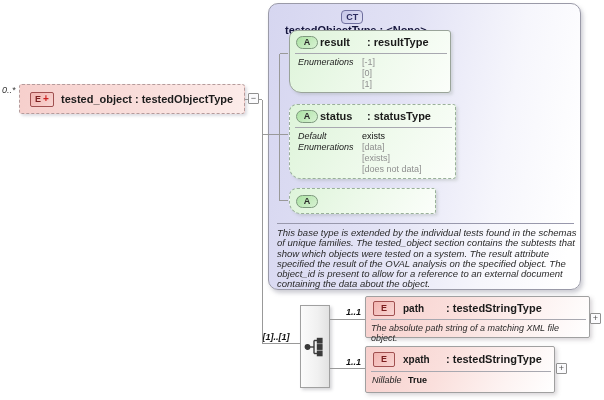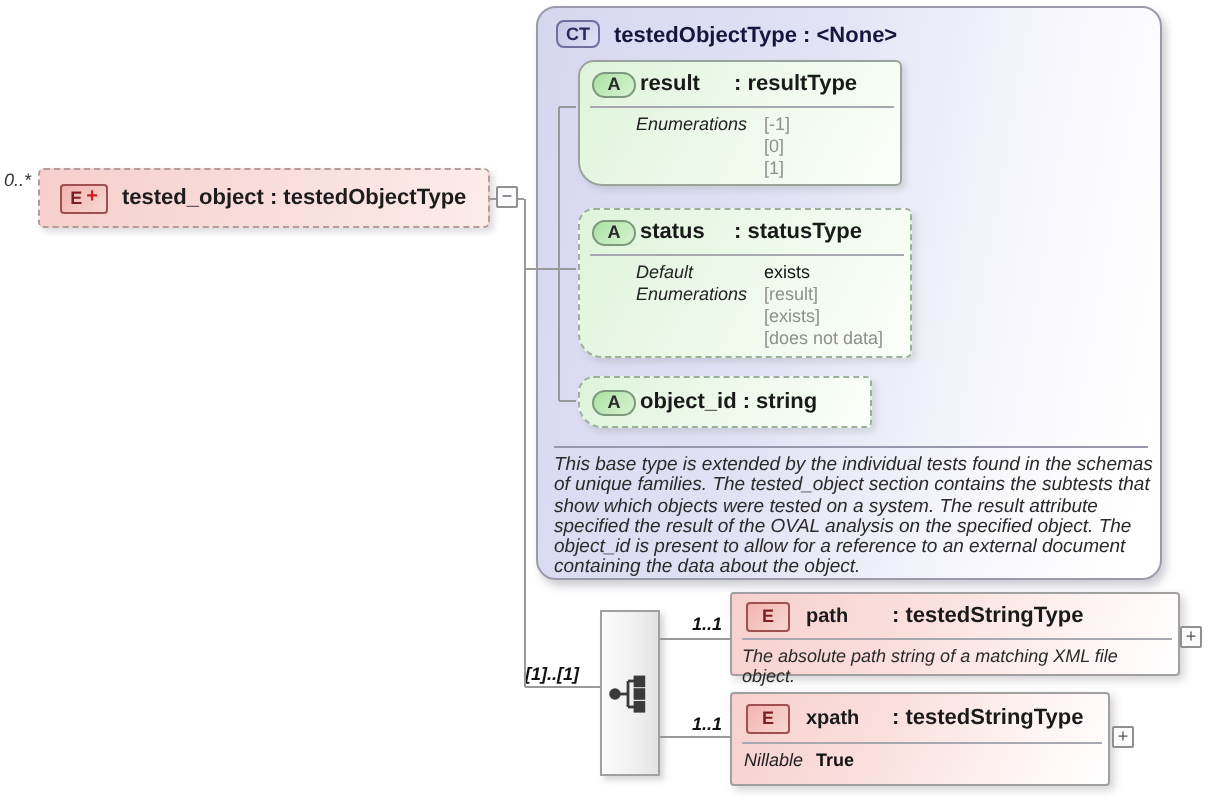--- a/index.html
+++ b/index.html
@@ -35,21 +35,21 @@
     border:1px solid #909090;background:#fbfbfd;border-radius:1px;
     font-size:9px;line-height:9px;text-align:center;color:#555;cursor:pointer;
   }
   
   #ct-box{
     left:268px;top:3px;width:313px;height:287px;z-index:1;box-sizing:border-box;
     border:1px solid #9a9aa8;border-radius:10px;
     background:linear-gradient(100deg,#d6d6f0 0%,#e2e2f5 40%,#f6f6fc 72%,#ffffff 95%);
     box-shadow:2px 3px 4px rgba(110,110,130,.35);
   }
-  #ct-header{position:absolute;left:9px;top:6px;display:flex;align-items:flex-end;}
+  #ct-header{position:absolute;left:9px;top:6px;display:flex;align-items:center;flex-direction:column;}
   .ct-icon{
     width:22px;height:14px;box-sizing:border-box;border:1px solid #6f6f9e;border-radius:4px;
     background:linear-gradient(135deg,#c6c6e8,#e0e0f4);
     display:flex;align-items:center;justify-content:center;
     font-size:9px;font-weight:bold;color:#2a2a5e;line-height:1;
   }
   #ct-title{font-size:11px;font-weight:bold;color:#15153d;margin-left:7px;white-space:nowrap;}
   
   .attr-box{
     position:absolute;box-sizing:border-box;z-index:2;
@@ -64,21 +64,21 @@
     width:22px;height:13px;flex:0 0 22px;box-sizing:border-box;
     border:1px solid #7d997d;border-radius:7px;
     background:linear-gradient(135deg,#abe2a3,#d8f2d3);
     display:flex;align-items:center;justify-content:center;
     font-size:9px;font-weight:bold;color:#2a2a2a;line-height:1;
   }
   .attr-name{font-size:11px;font-weight:bold;margin-left:2px;white-space:nowrap;}
   .attr-type{position:absolute;left:77px;font-size:11px;font-weight:bold;white-space:nowrap;}
   .sep{border-top:1px solid #a8a8b0;margin:0 3px 0 5px;}
   .ann-rows{padding:3px 3px 3px 8px;}
-  .ann-row{display:flex;margin-left:20px;}
+  .ann-row{display:flex;}
   .ann-label{font-style:italic;font-size:9px;color:#222;width:64px;flex:0 0 64px;line-height:11px;}
   .ann-values{font-size:9px;color:#8f8f8f;line-height:11px;}
   .ann-values .bold-val{color:#111;font-weight:normal;}
   
   #ct-sep{position:absolute;left:8px;top:219px;width:297px;border-top:1px solid #9898ac;}
   #ct-doc{
     position:absolute;left:8px;top:224px;width:300px;
     font-style:italic;font-size:9.5px;line-height:10.3px;color:#2a2a2a;
   }
   
@@ -172,32 +172,31 @@
       </div>
       <div class="sep"></div>
       <div class="ann-rows">
         <div class="ann-row">
           <span class="ann-label">Default</span>
           <span class="ann-values"><span class="bold-val">exists</span></span>
         </div>
         <div class="ann-row">
           <span class="ann-label">Enumerations</span>
           <span class="ann-values">
-            <div>[result]</div>
+            <div>[data]</div>
             <div>[exists]</div>
             <div>[does not data]</div>
           </span>
         </div>
       </div>
     </div>
 
     <div class="attr-box optional" style="left:20px;top:184px;width:147px;height:26px;">
       <div class="attr-title" style="height:24px;">
         <span class="a-icon">A</span>
-        <span class="attr-name">object_id : string</span>
       </div>
     </div>
 
     <div id="ct-sep"></div>
     <div id="ct-doc">This base type is extended by the individual tests found in the schemas of unique families.  The tested_object section contains the subtests that show which objects were tested on a system. The result attribute specified the result of the OVAL analysis on the specified object. The object_id is present to allow for a reference to an external document containing the data about the object.</div>
   </div>
 
   <div class="abs card-label strong card-seq">[1]..[1]</div>
   <div class="abs" id="seq-box">
     <svg width="22" height="20" viewBox="0 0 22 20">

